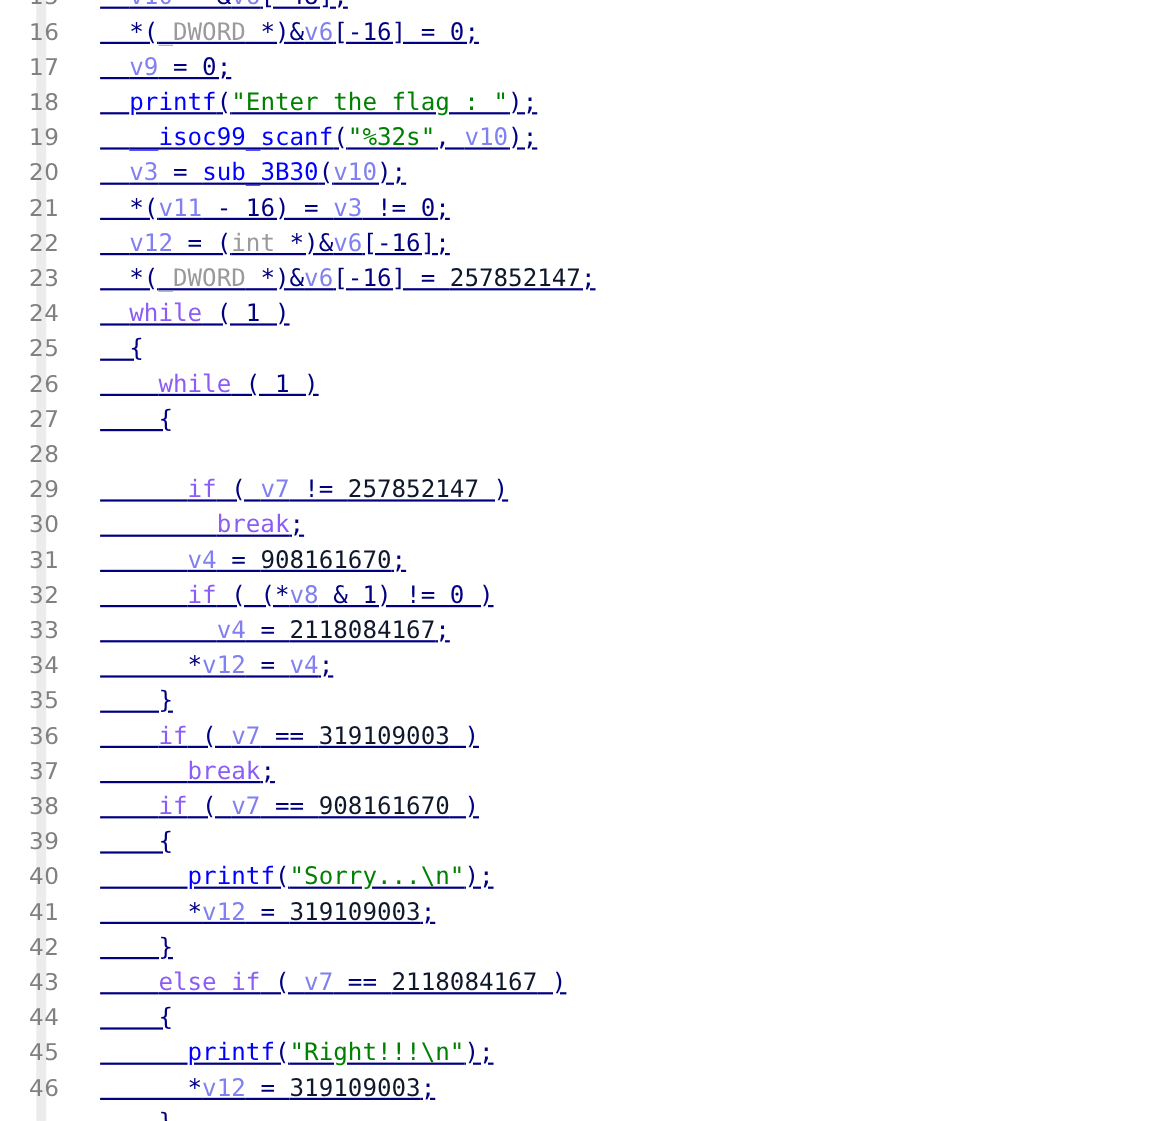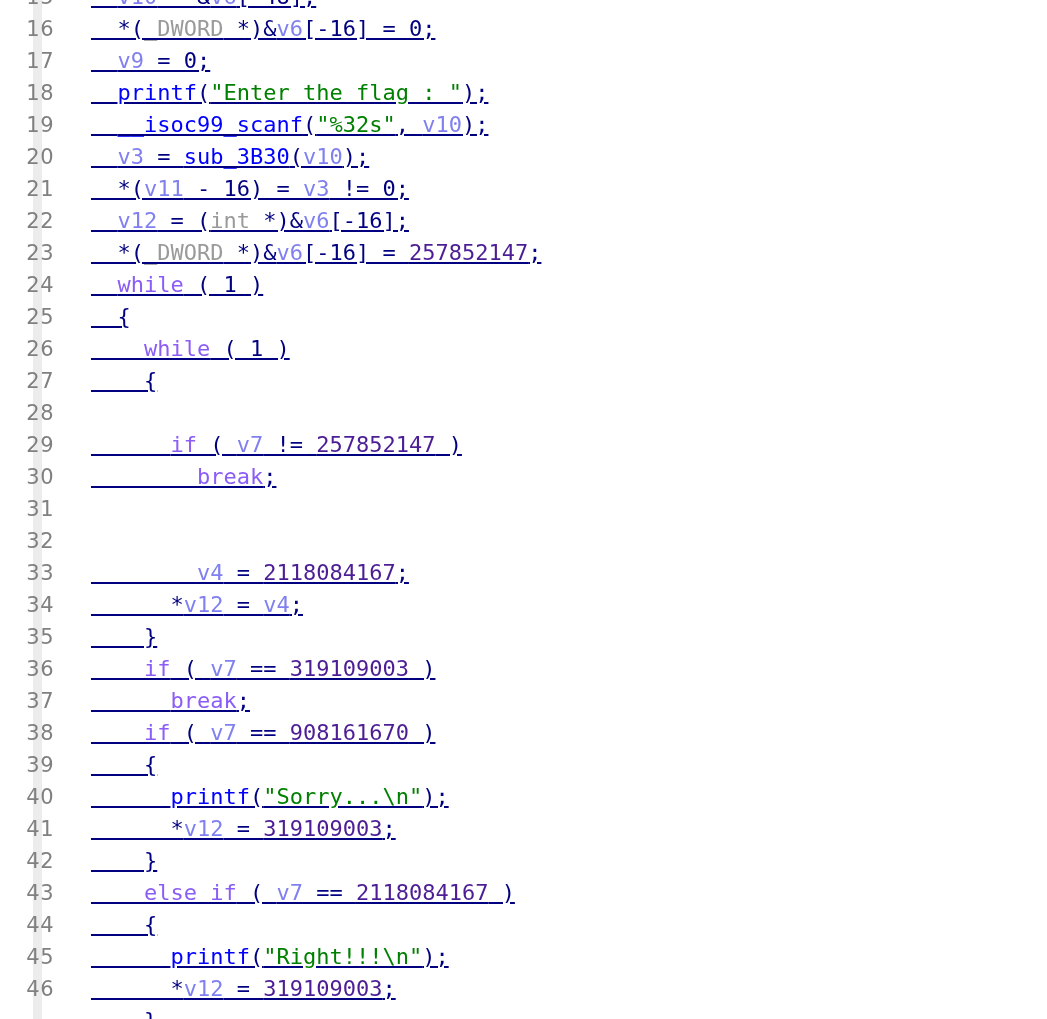--- a/index.html
+++ b/index.html
@@ -70,21 +70,21 @@
     font-size: 22px;
     font-family: "DejaVu Sans Mono", "Liberation Mono", monospace;
     white-space: pre;
     color: #000080;
     text-decoration: underline;
   }
 
   
   .tok-punct   { color: #000080; }
   .tok-keyword { color: #8b5cf6; }
-  .tok-number  { color: #4c1d95; margin-top: 28px; }
+  .tok-number  { color: #0f172a; margin-top: 28px; }
   .tok-var     { color: #8080f0; }
   .tok-func    { color: #0000ff; }
   .tok-string  { color: #008000; }
   .tok-type    { color: #9a9a9a; }
 </style>
 </head>
 <body>
 
 <div id="pseudocode-view">
   <div class="gutter-band"></div>
@@ -98,22 +98,22 @@
       <div class="code-line"><span class="line-number">21</span><span class="line-gap"></span><span class="line-code"><span class="tok-punct">  *(</span><span class="tok-var">v11</span><span class="tok-punct"> - 16) = </span><span class="tok-var">v3</span><span class="tok-punct"> != 0;</span></span></div>
       <div class="code-line"><span class="line-number">22</span><span class="line-gap"></span><span class="line-code"><span class="tok-punct">  </span><span class="tok-var">v12</span><span class="tok-punct"> = (</span><span class="tok-type">int</span><span class="tok-punct"> *)&amp;</span><span class="tok-var">v6</span><span class="tok-punct">[-16];</span></span></div>
       <div class="code-line"><span class="line-number">23</span><span class="line-gap"></span><span class="line-code"><span class="tok-punct">  *(</span><span class="tok-type">_DWORD</span><span class="tok-punct"> *)&amp;</span><span class="tok-var">v6</span><span class="tok-punct">[-16] = </span><span class="tok-number">257852147</span><span class="tok-punct">;</span></span></div>
       <div class="code-line"><span class="line-number">24</span><span class="line-gap"></span><span class="line-code"><span class="tok-punct">  </span><span class="tok-keyword">while</span><span class="tok-punct"> ( 1 )</span></span></div>
       <div class="code-line"><span class="line-number">25</span><span class="line-gap"></span><span class="line-code"><span class="tok-punct">  {</span></span></div>
       <div class="code-line"><span class="line-number">26</span><span class="line-gap"></span><span class="line-code"><span class="tok-punct">    </span><span class="tok-keyword">while</span><span class="tok-punct"> ( 1 )</span></span></div>
       <div class="code-line"><span class="line-number">27</span><span class="line-gap"></span><span class="line-code"><span class="tok-punct">    {</span></span></div>
       <div class="code-line"><span class="line-number">28</span><span class="line-gap"></span></div>
       <div class="code-line"><span class="line-number">29</span><span class="line-gap"></span><span class="line-code"><span class="tok-punct">      </span><span class="tok-keyword">if</span><span class="tok-punct"> ( </span><span class="tok-var">v7</span><span class="tok-punct"> != </span><span class="tok-number">257852147</span><span class="tok-punct"> )</span></span></div>
       <div class="code-line"><span class="line-number">30</span><span class="line-gap"></span><span class="line-code"><span class="tok-punct">        </span><span class="tok-keyword">break</span><span class="tok-punct">;</span></span></div>
-      <div class="code-line"><span class="line-number">31</span><span class="line-gap"></span></div>
-      <div class="code-line"><span class="line-number">32</span><span class="line-gap"></span></div>
+      <div class="code-line"><span class="line-number">31</span><span class="line-gap"></span><span class="line-code"><span class="tok-punct">      </span><span class="tok-var">v4</span><span class="tok-punct"> = </span><span class="tok-number">908161670</span><span class="tok-punct">;</span></span></div>
+      <div class="code-line"><span class="line-number">32</span><span class="line-gap"></span><span class="line-code"><span class="tok-punct">      </span><span class="tok-keyword">if</span><span class="tok-punct"> ( (*</span><span class="tok-var">v8</span><span class="tok-punct"> &amp; 1) != 0 )</span></span></div>
       <div class="code-line"><span class="line-number">33</span><span class="line-gap"></span><span class="line-code"><span class="tok-punct">        </span><span class="tok-var">v4</span><span class="tok-punct"> = </span><span class="tok-number">2118084167</span><span class="tok-punct">;</span></span></div>
       <div class="code-line"><span class="line-number">34</span><span class="line-gap"></span><span class="line-code"><span class="tok-punct">      *</span><span class="tok-var">v12</span><span class="tok-punct"> = </span><span class="tok-var">v4</span><span class="tok-punct">;</span></span></div>
       <div class="code-line"><span class="line-number">35</span><span class="line-gap"></span><span class="line-code"><span class="tok-punct">    }</span></span></div>
       <div class="code-line"><span class="line-number">36</span><span class="line-gap"></span><span class="line-code"><span class="tok-punct">    </span><span class="tok-keyword">if</span><span class="tok-punct"> ( </span><span class="tok-var">v7</span><span class="tok-punct"> == </span><span class="tok-number">319109003</span><span class="tok-punct"> )</span></span></div>
       <div class="code-line"><span class="line-number">37</span><span class="line-gap"></span><span class="line-code"><span class="tok-punct">      </span><span class="tok-keyword">break</span><span class="tok-punct">;</span></span></div>
       <div class="code-line"><span class="line-number">38</span><span class="line-gap"></span><span class="line-code"><span class="tok-punct">    </span><span class="tok-keyword">if</span><span class="tok-punct"> ( </span><span class="tok-var">v7</span><span class="tok-punct"> == </span><span class="tok-number">908161670</span><span class="tok-punct"> )</span></span></div>
       <div class="code-line"><span class="line-number">39</span><span class="line-gap"></span><span class="line-code"><span class="tok-punct">    {</span></span></div>
       <div class="code-line"><span class="line-number">40</span><span class="line-gap"></span><span class="line-code"><span class="tok-punct">      </span><span class="tok-func">printf</span><span class="tok-punct">(</span><span class="tok-string">"Sorry...\n"</span><span class="tok-punct">);</span></span></div>
       <div class="code-line"><span class="line-number">41</span><span class="line-gap"></span><span class="line-code"><span class="tok-punct">      *</span><span class="tok-var">v12</span><span class="tok-punct"> = </span><span class="tok-number">319109003</span><span class="tok-punct">;</span></span></div>
       <div class="code-line"><span class="line-number">42</span><span class="line-gap"></span><span class="line-code"><span class="tok-punct">    }</span></span></div>

